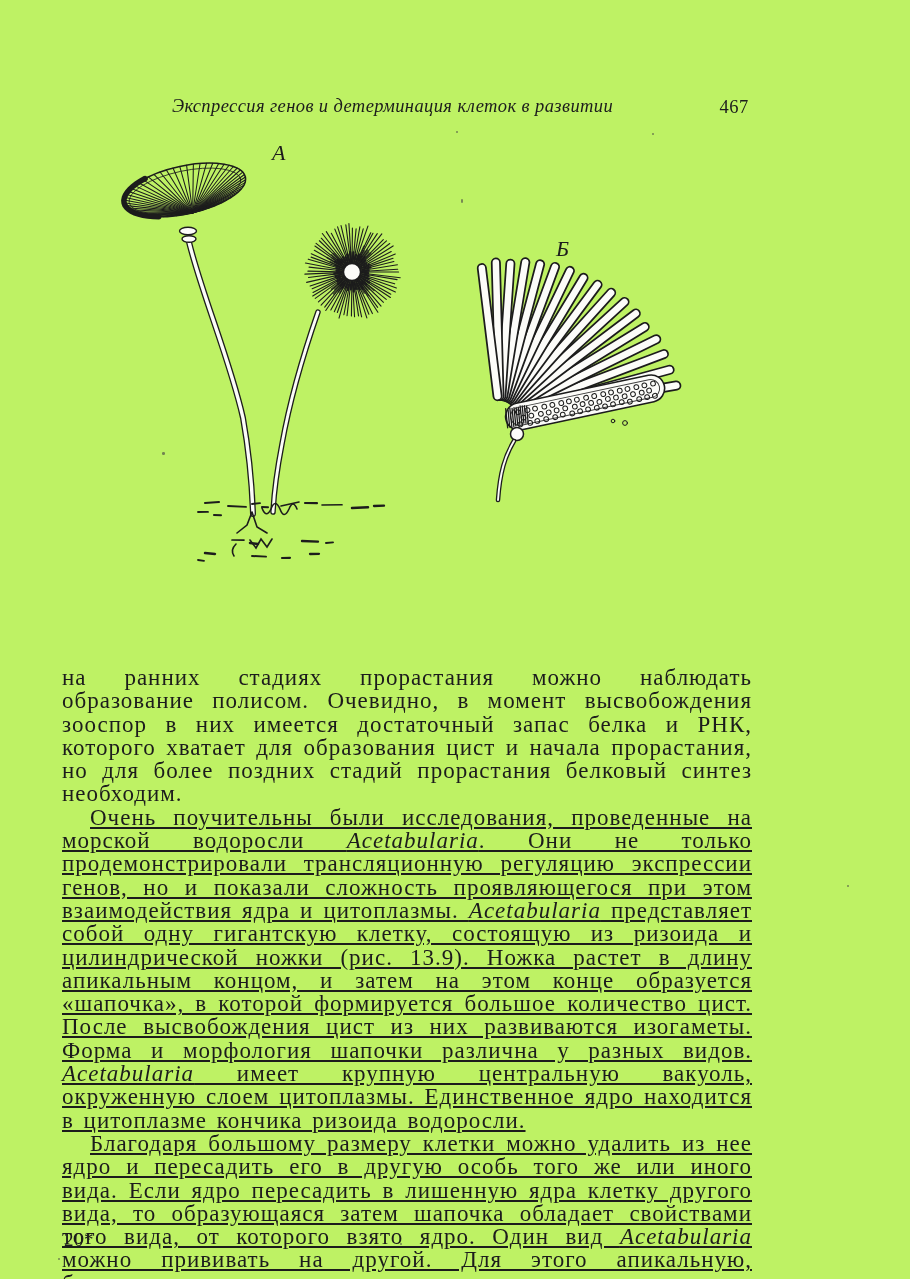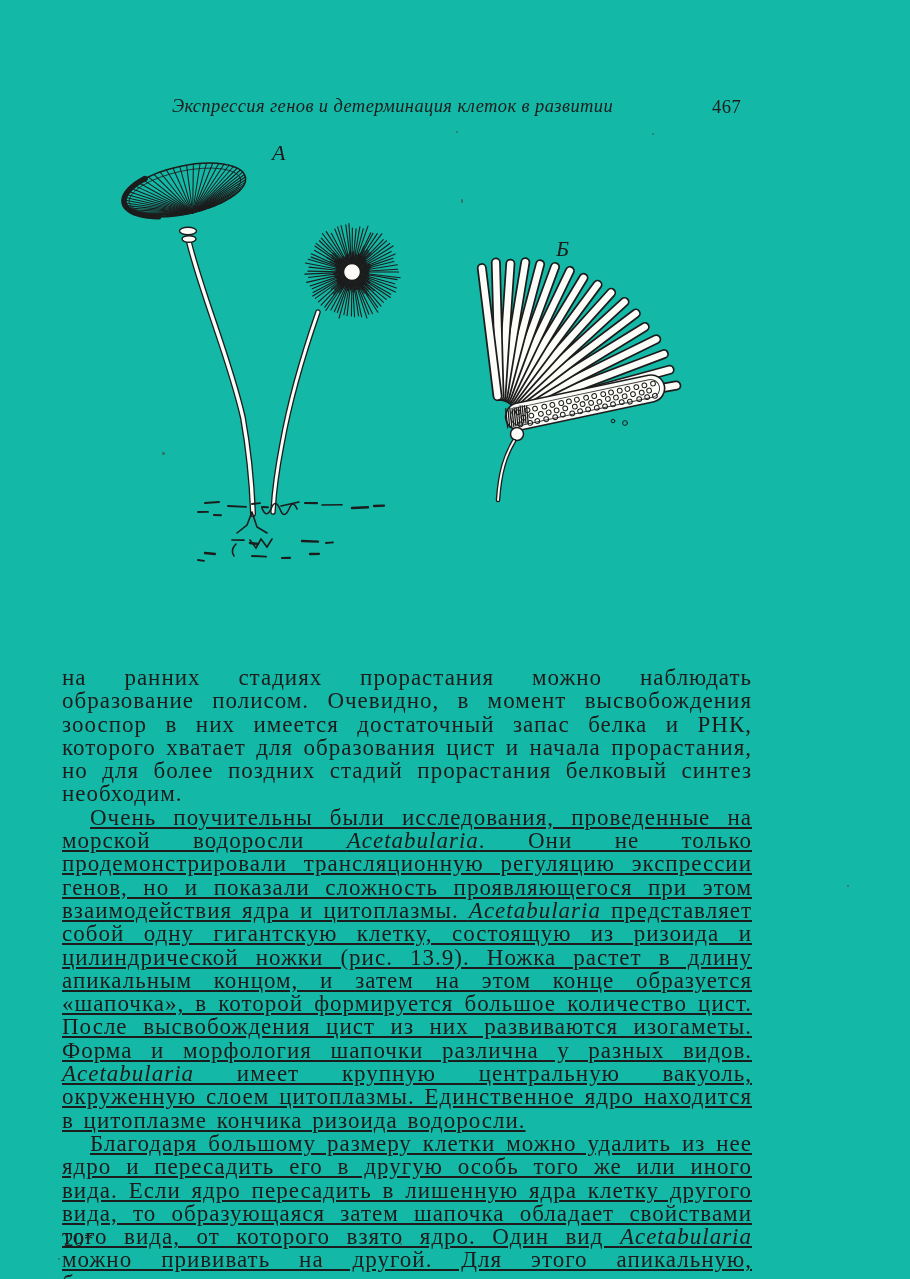--- a/index.html
+++ b/index.html
@@ -1,27 +1,27 @@
 <!DOCTYPE html>
 <html><head>
 <meta charset="utf-8">
 <style>
   html,body{margin:0;padding:0;background:#e8e8e4;}
   #page{
     position:relative;width:910px;height:1279px;margin:0 auto;
-    background:#14b8a6;color:#1c1c1c;overflow:hidden;
+    background:#bef264;color:#1c1c1c;overflow:hidden;
     font-family:"Liberation Serif","DejaVu Serif",serif;
   }
   .hdr-title{
     position:absolute;left:165px;top:96px;width:455px;
     font-size:18.5px;font-style:italic;letter-spacing:.4px;white-space:nowrap;
     text-align:center;
   }
   .hdr-num{
-    position:absolute;left:712px;top:97px;width:44px;
+    position:absolute;left:712px;top:97px;width:44px;text-align:center;
     font-size:18.5px;letter-spacing:.5px;
   }
   #figure-svg{position:absolute;left:0;top:130px;width:910px;height:450px;}
   .fig-label{position:absolute;font-size:22px;font-style:italic;line-height:1;}
   #lblA{left:272px;top:142px;}
   #lblB{left:556px;top:238px;}
   .caption{
     position:absolute;left:62px;top:592px;width:690px;
     font-size:16.5px;line-height:20.8px;letter-spacing:.4px;
     text-align:justify;text-align-last:center;

